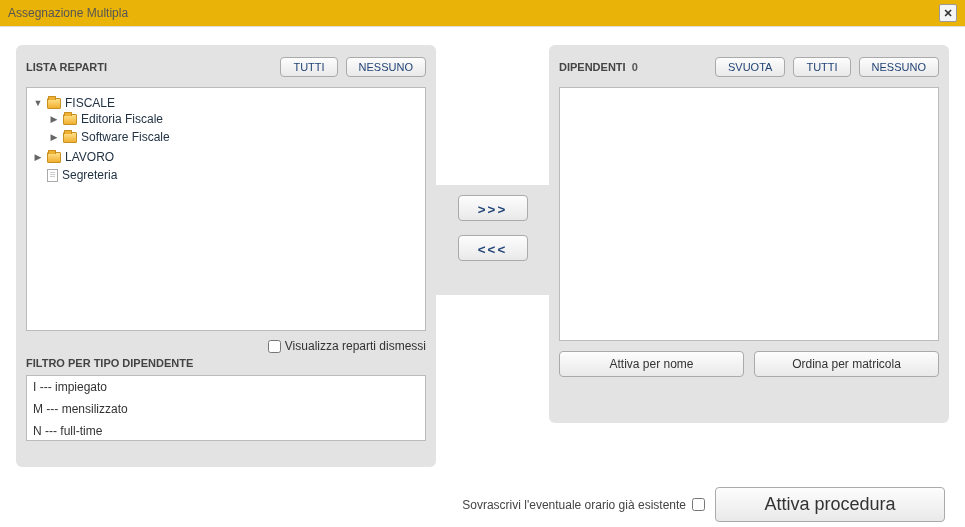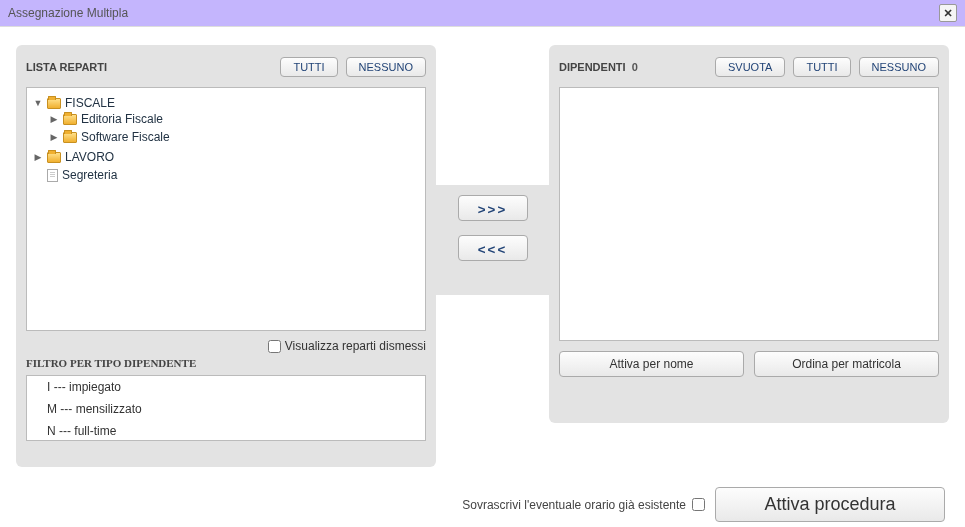--- a/index.html
+++ b/index.html
@@ -17,21 +17,21 @@
     height: 100%;
     display: flex;
     flex-direction: column;
   }
   .titlebar {
     display: flex;
     justify-content: space-between;
     align-items: center;
     padding: 4px 8px;
     border-bottom: 1px solid #ddd;
-    background: #c4b5fd;
+    background: #eab308;
   }
   .titlebar-title { color: #555; }
   .close-btn {
     width: 18px; height: 18px;
     border: 1px solid #999;
     background: #f5f5f5;
     display: flex; align-items: center; justify-content: center;
     cursor: pointer;
     font-weight: bold;
     font-size: 11px;
@@ -168,30 +168,29 @@
     gap: 4px;
     height: 24px;
     padding-top: 6px;
   }
   .filter-title {
     font-weight: bold;
     font-size: 11px;
     color: #444;
     margin-top: 2px;
     margin-bottom: 6px;
-    font-family: Liberation Serif, serif;
   }
   .filter-box {
     background: #fff;
     border: 1px solid #bbb;
     height: 66px;
     overflow-y: scroll;
   }
   .filter-box .opt {
-    padding: 4px 20px;
+    padding: 4px 6px;
     cursor: pointer;
   }
   .dip-box {
     background: #fff;
     border: 1px solid #bbb;
     height: 254px;
     overflow-y: scroll;
   }
   .sort-row {
     display: flex;

